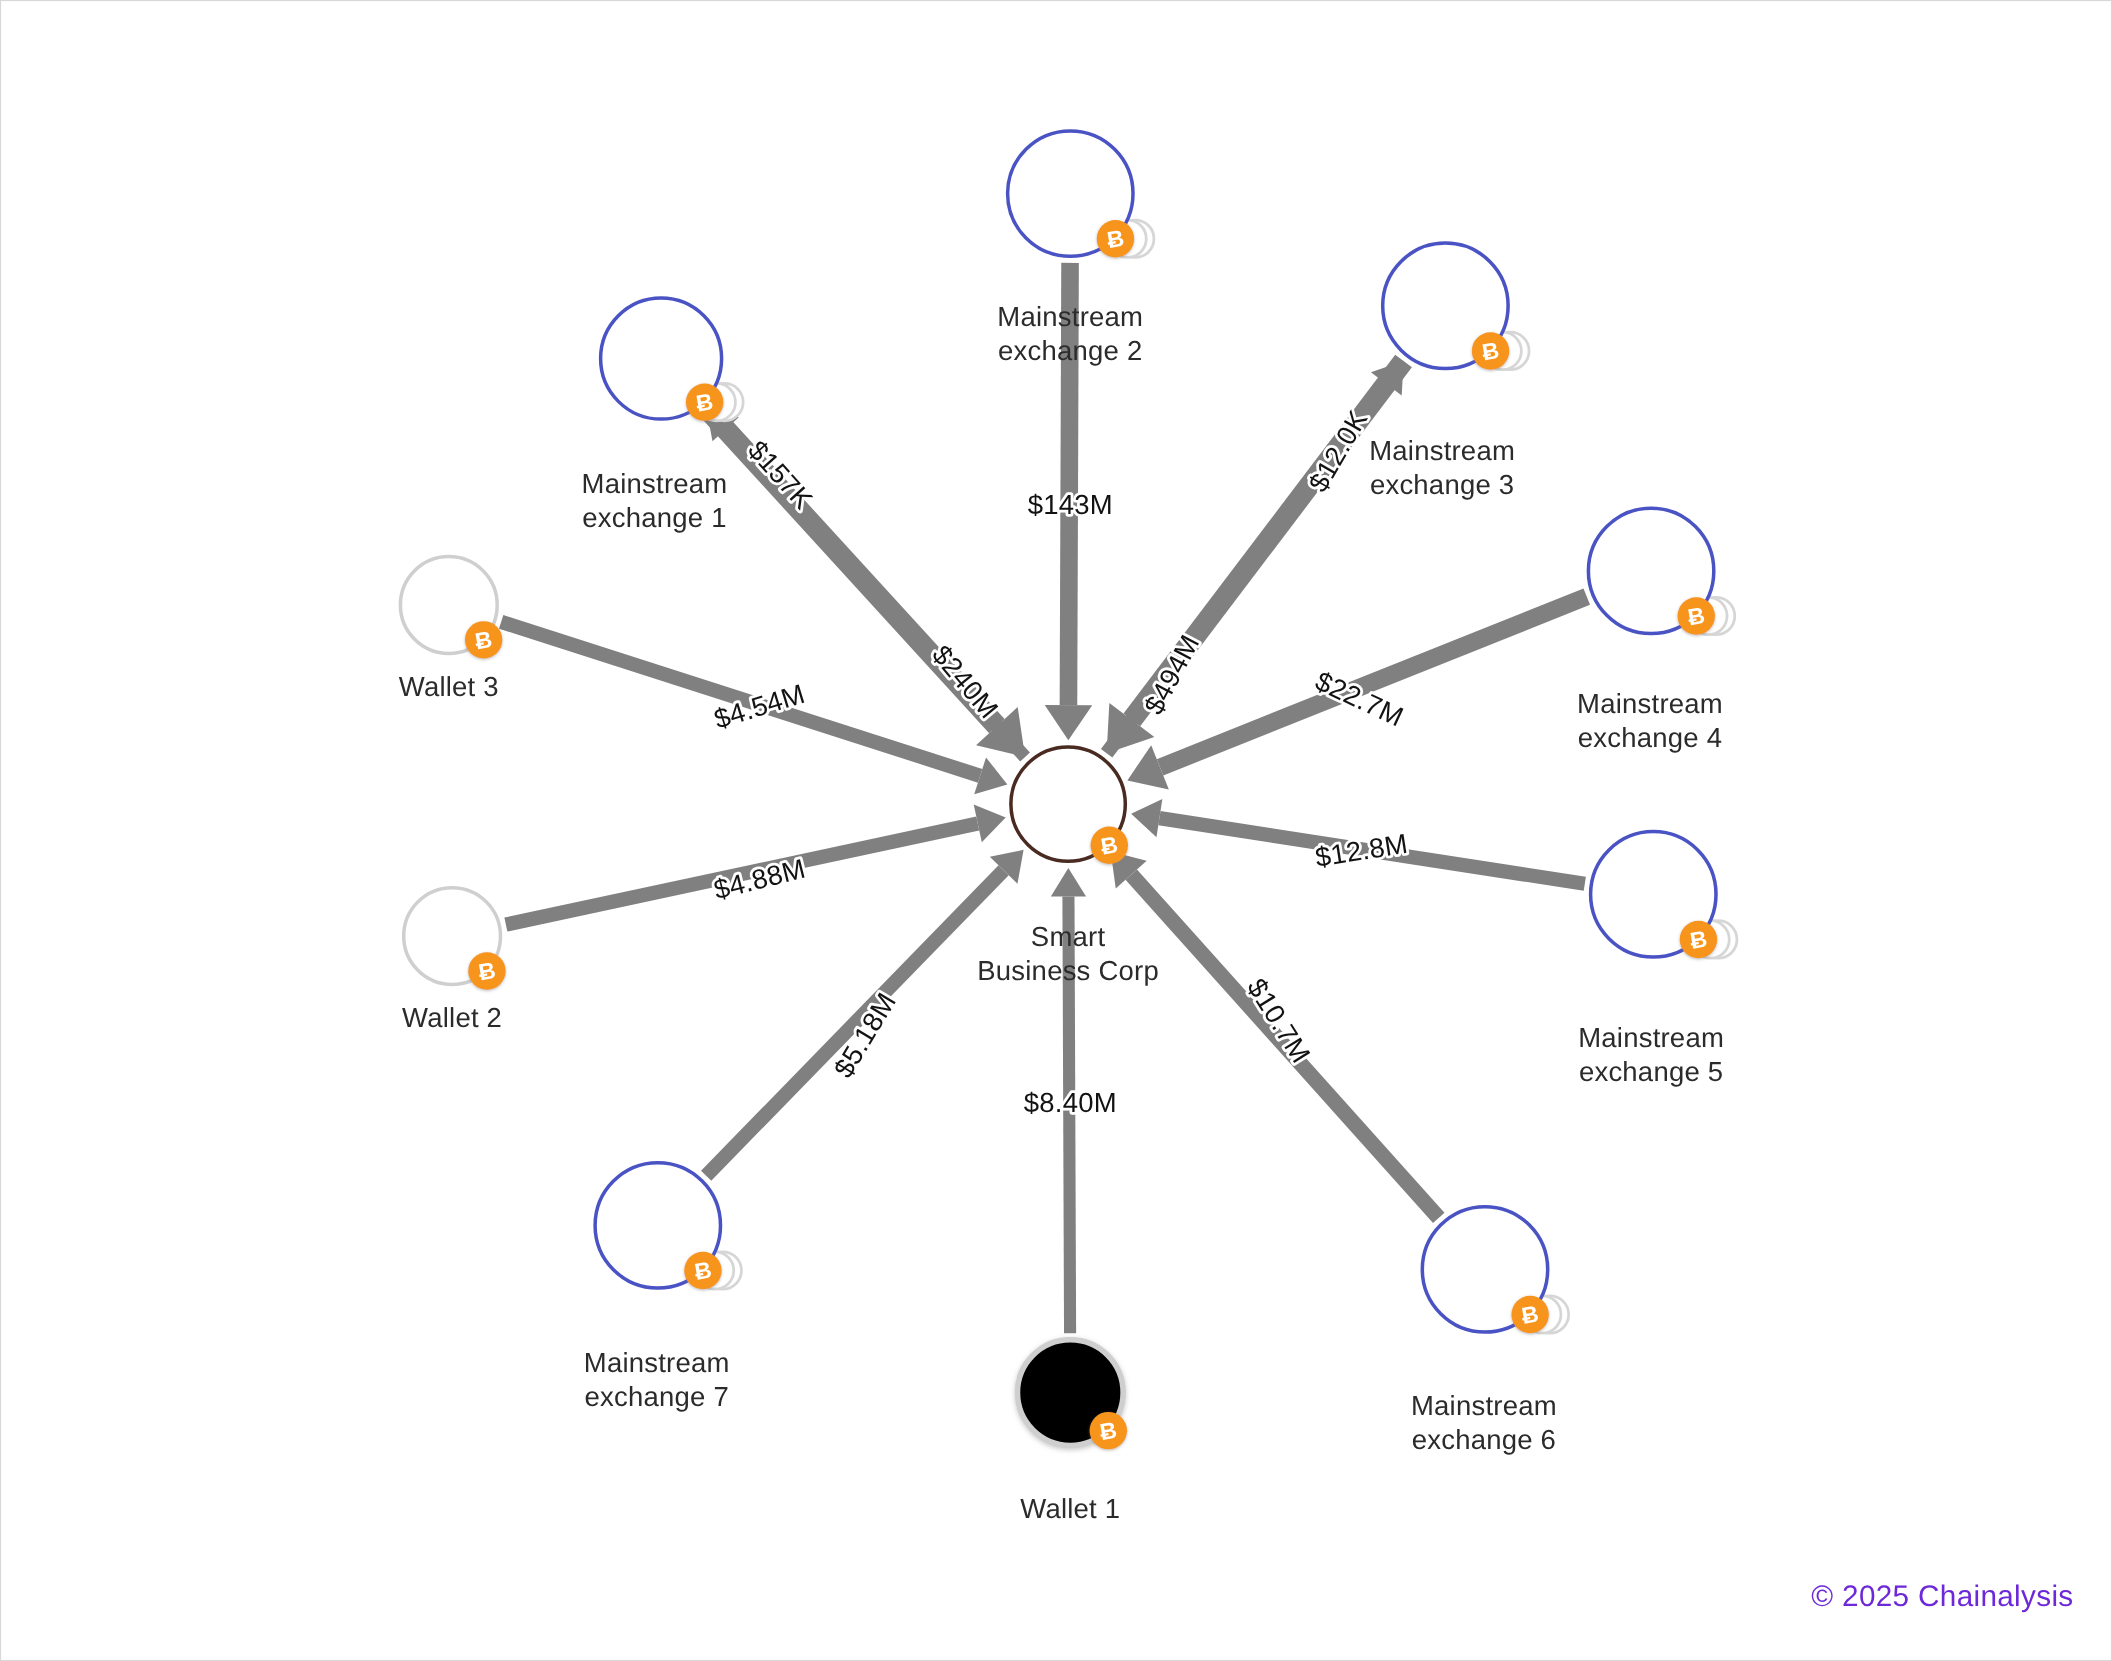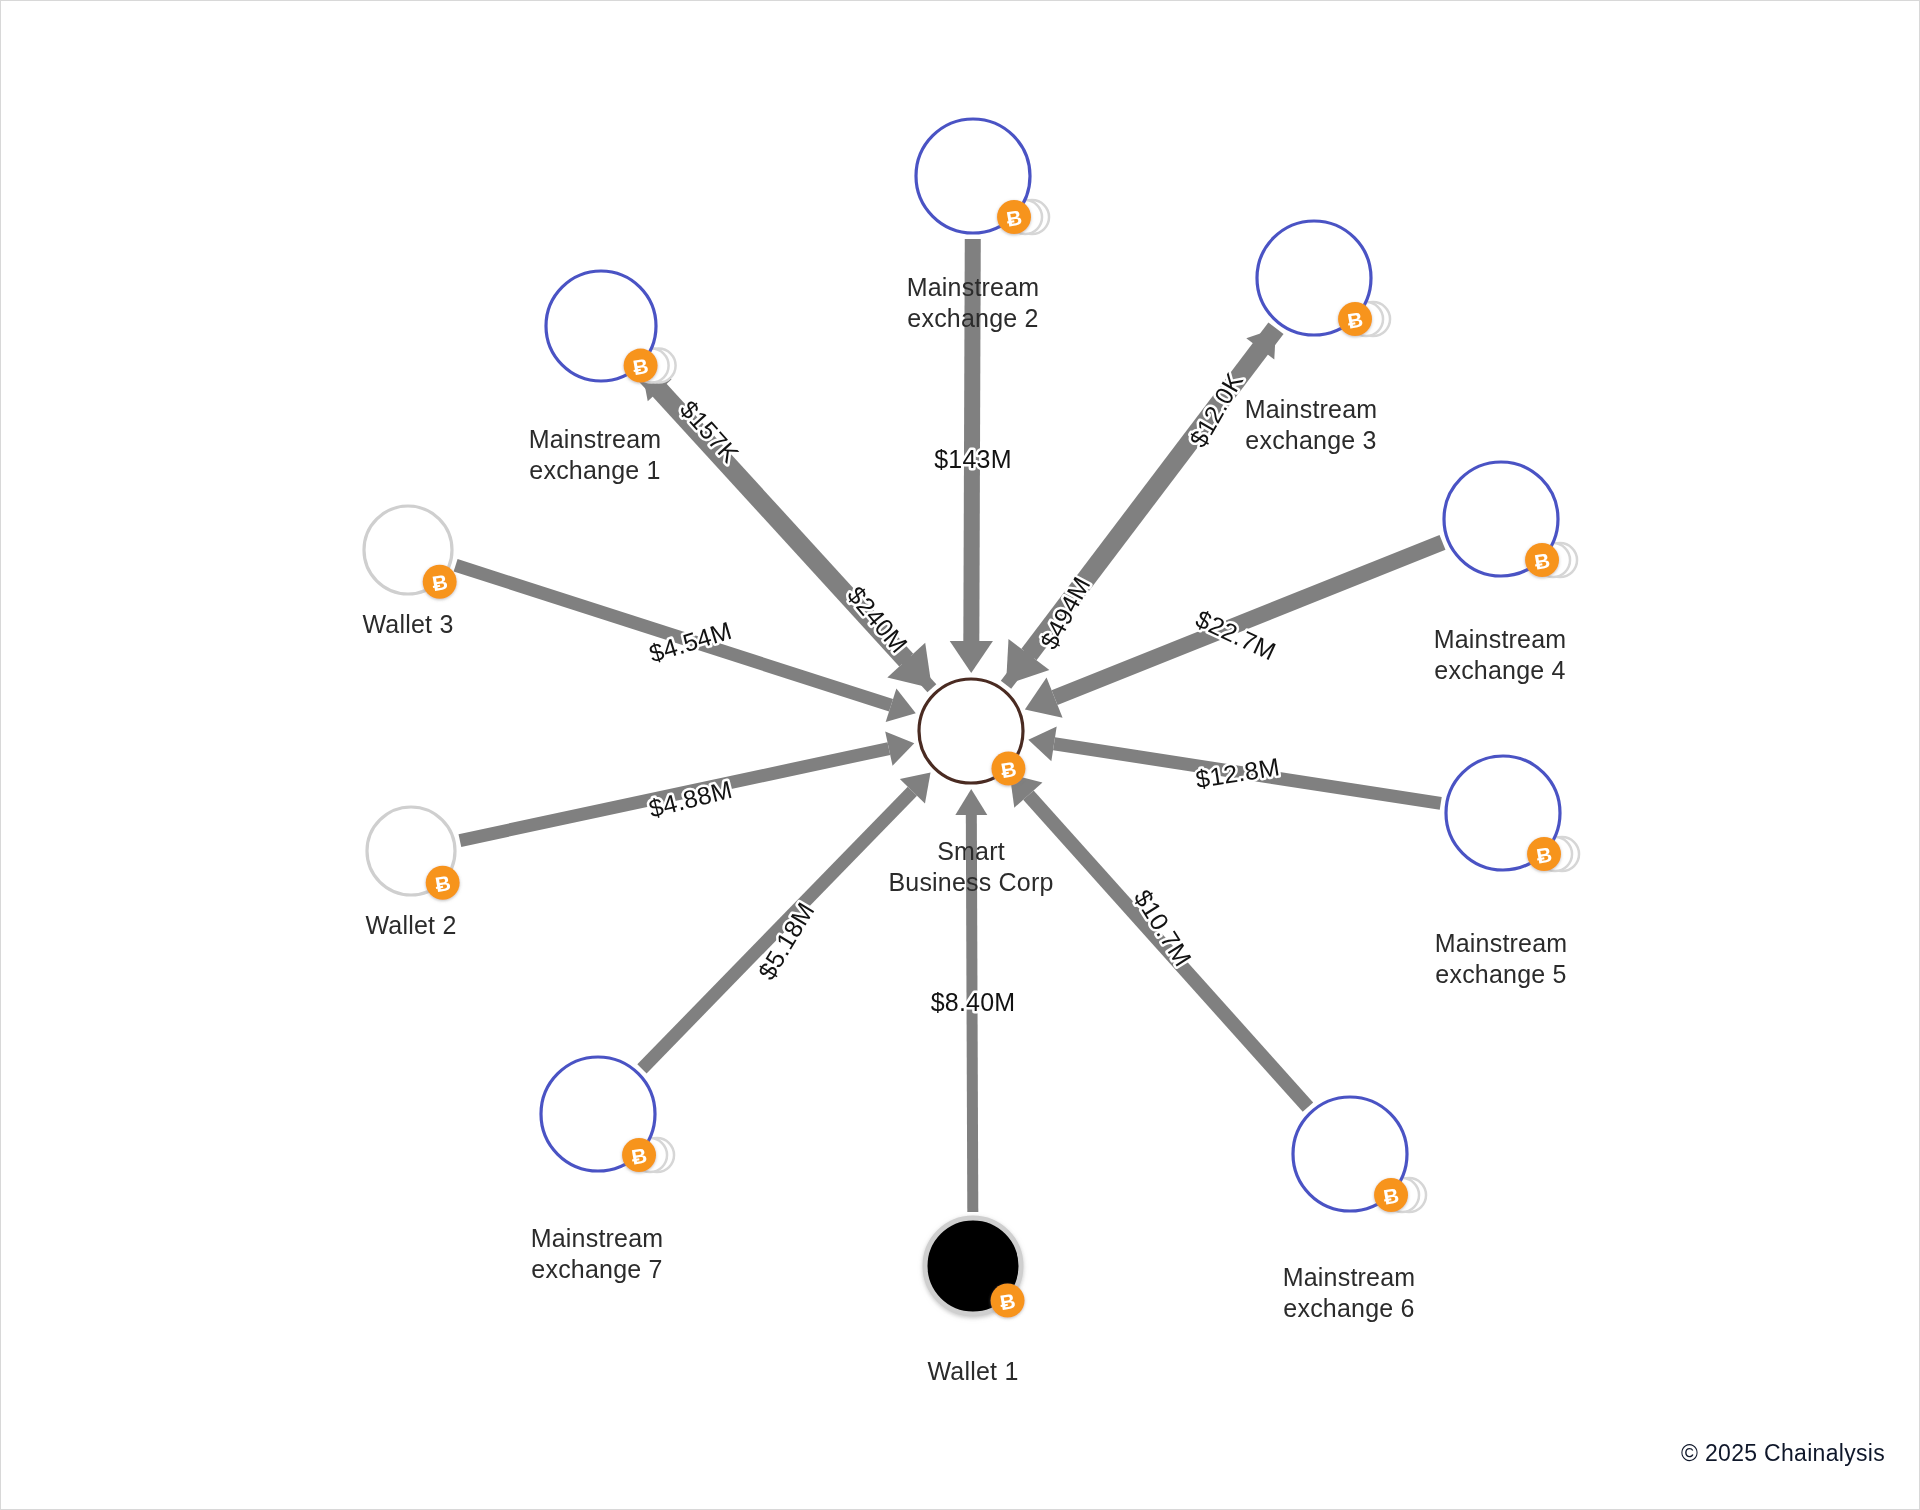--- a/index.html
+++ b/index.html
@@ -67,22 +67,22 @@
   .stack-card {
     fill: #ffffff;
     stroke: #d6d6d6;
     stroke-width: 2.5;
   }
   .copyright {
     position: absolute;
     right: 34px;
     bottom: 42px;
     font-family: "Liberation Sans", sans-serif;
-    font-size: 23px;
-    color: #0f172a;
+    font-size: 27px;
+    color: #6d28d9;
     letter-spacing: 0.3px;
   }
 </style>
 </head>
 <body>
 
 <div id="stage">
   <svg id="graph-svg" viewBox="0 0 1920 1510">
     <defs>
       <filter id="node-shadow" x="-50%" y="-50%" width="200%" height="200%">

